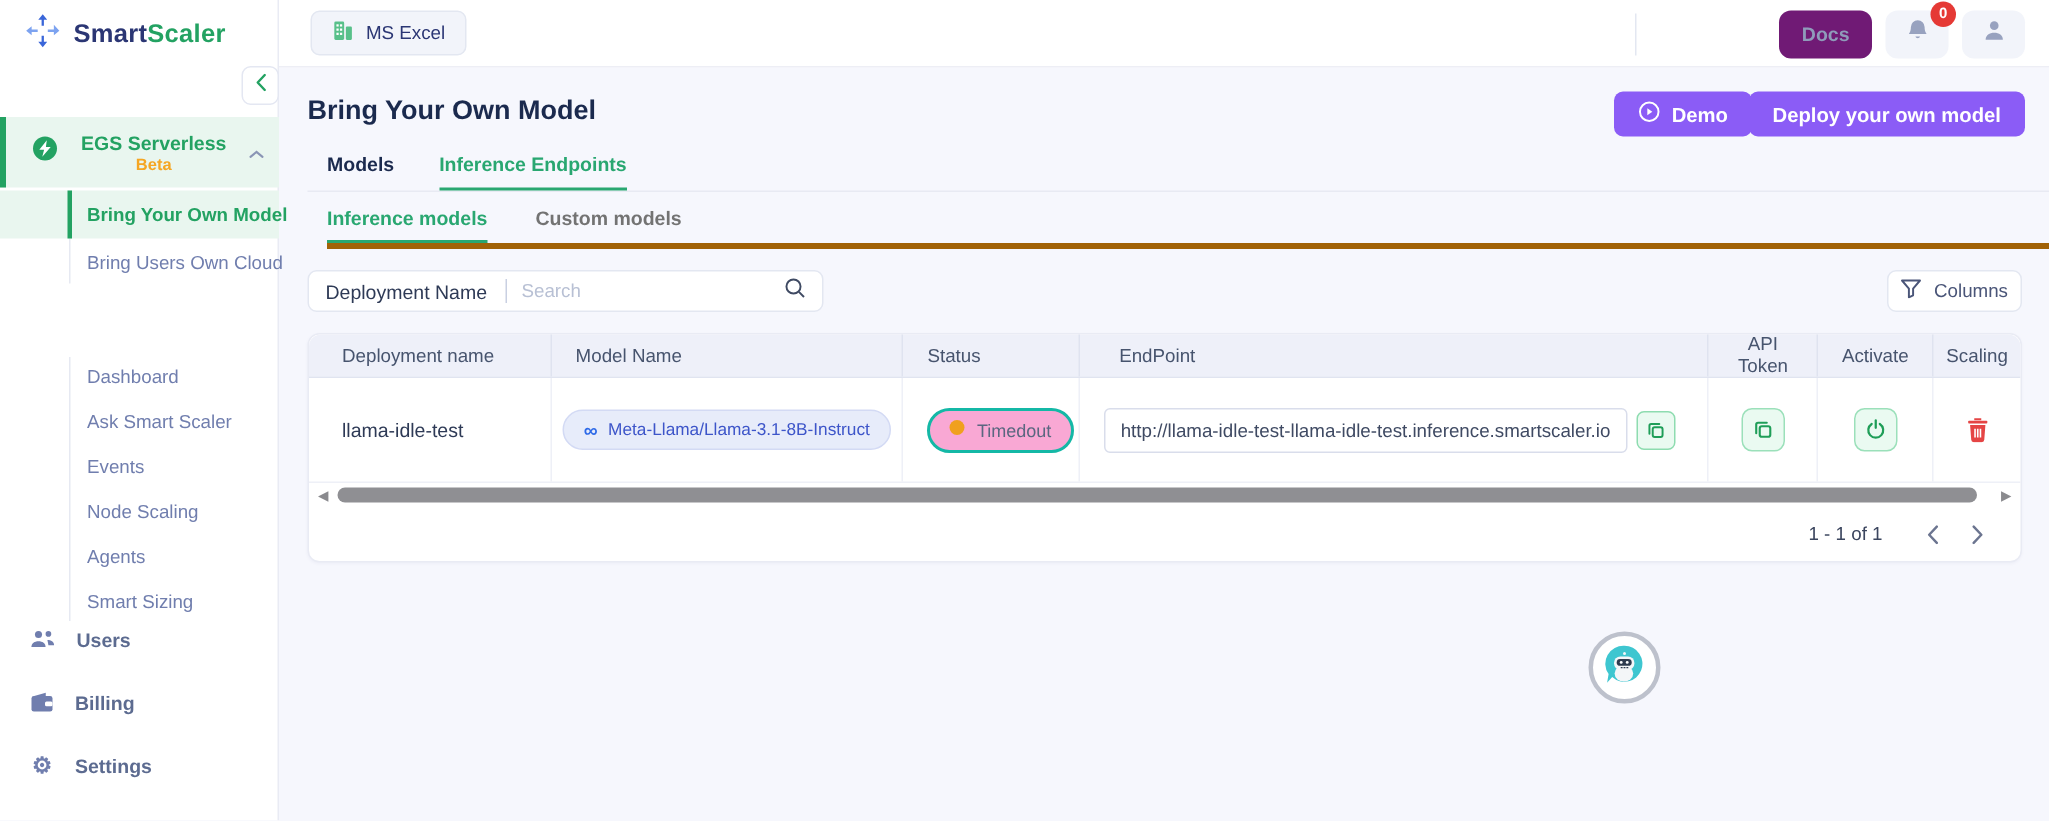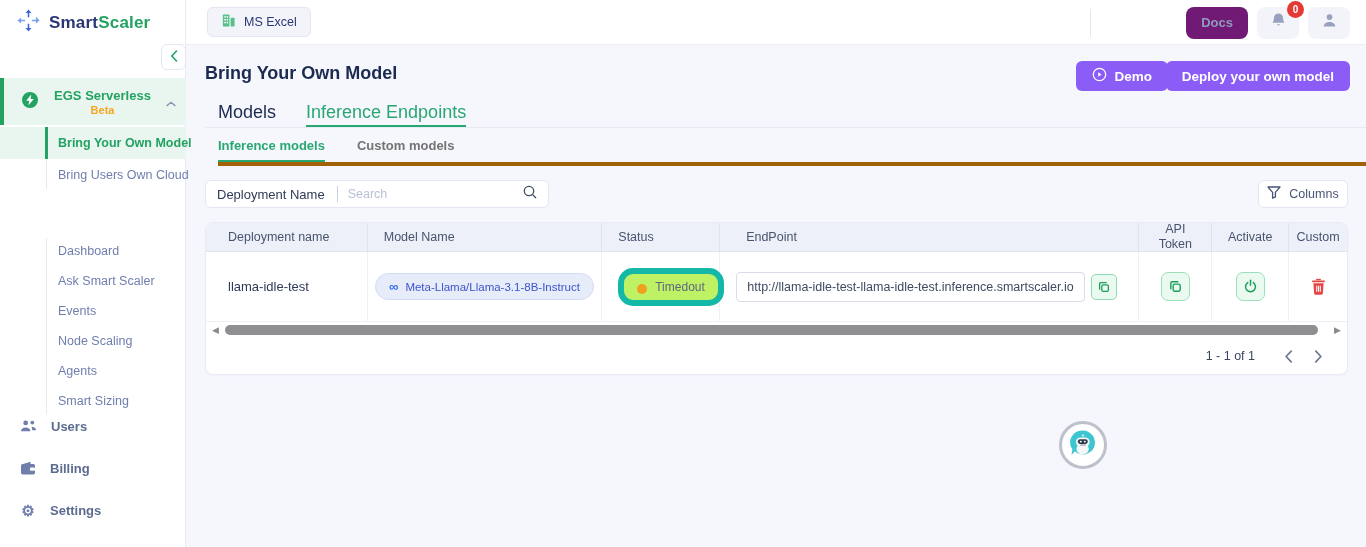--- a/index.html
+++ b/index.html
@@ -36,21 +36,21 @@
   .docs-btn { height:32px; padding:0 15px; display:flex; align-items:center; background:#701a75; border-radius:8px; font-size:13px; font-weight:bold; color:#8f9bba; cursor:pointer; }
   .icon-btn { width:42px; height:32px; background:#f2f4fa; border-radius:8px; display:flex; align-items:center; justify-content:center; position:relative; cursor:pointer; }
   .badge { position:absolute; top:-6px; right:-5px; min-width:17px; height:17px; background:#e53935; border-radius:50%; color:#fff; font-size:10px; font-weight:bold; display:flex; align-items:center; justify-content:center; }
 
   
   .main { position:absolute; left:186px; right:0; top:45px; bottom:0; background:#f6f7fd; }
   .page-title { position:absolute; left:19px; top:18px; font-size:18px; font-weight:bold; color:#1b2a4e; }
   .btn-green { position:absolute; top:16px; height:30px; display:flex; align-items:center; gap:7px; padding:0 16px; background:#8b5cf6; border:none; border-radius:6px; color:#fff; font-size:13.5px; font-weight:bold; font-family:inherit; cursor:pointer; }
   .demo-btn { right:198px; } .deploy-btn { right:16px; }
   .tabs-bar { position:absolute; left:19px; right:0; top:57px; height:26px; border-bottom:1px solid #e8eaf3; display:flex; gap:30px; padding-left:13px; }
-  .tab { font-size:18px; font-weight:normal; color:#1b2a4e; padding-bottom:9px; cursor:pointer; }
+  .tab { font-size:13px; font-weight:bold; color:#1b2a4e; padding-bottom:9px; cursor:pointer; }
   .tab.active { color:#29a771; border-bottom:2px solid #29a771; }
   .subtabs-bar { position:absolute; left:32px; right:0; top:93px; height:28px; border-bottom:4px solid #a16207; display:flex; gap:32px; }
   .subtab { font-size:13px; font-weight:bold; color:#737373; padding-bottom:10px; cursor:pointer; }
   .subtab.active { color:#29a771; border-bottom:2px solid #29a771; }
   .search-box { position:absolute; left:19px; top:135px; width:344px; height:28px; background:#fff; border:1px solid #e3e7f1; border-radius:6px; display:flex; align-items:center; padding:0 11px; }
   .search-label { font-size:13px; color:#2e3a56; margin-right:12px; white-space:nowrap; }
   .search-divider { width:1px; height:16px; background:#c9d0e2; margin-right:10px; }
   .search-input { flex:1; border:none; outline:none; font-size:12.5px; font-family:inherit; color:#2e3a56; background:transparent; min-width:0; }
   .search-input::placeholder { color:#b8c0d4; }
   .columns-btn { position:absolute; right:18px; top:135px; width:90px; height:28px; background:#fff; border:1px solid #e3e7f1; border-radius:6px; display:flex; align-items:center; justify-content:center; gap:8px; font-size:12.5px; color:#4a5578; cursor:pointer; }
@@ -66,21 +66,21 @@
   .c1 { width:162px; padding-left:22px; } .c2 { width:235px; justify-content:center; }
   .c3 { width:118px; padding-left:16px; } .c4 { width:420px; padding-left:16px; }
   .c5 { width:73px; justify-content:center; text-align:center; line-height:1.2; padding:0 8px; }
   .c6 { width:77px; justify-content:center; } .c7 { width:58px; justify-content:center; }
   .th.c1 { padding-left:22px; } .th.c2 { justify-content:flex-start; padding-left:16px; }
   .th.c4 { padding-left:26px; }
   .deploy-name { font-size:13px; color:#2e3a56; }
   .model-chip { display:inline-flex; align-items:center; gap:7px; padding:6px 13px; background:#e7ecfa; border:1px solid #d3daf4; border-radius:15px; cursor:default; }
   .meta-glyph { color:#2e6ae8; font-size:13px; font-weight:bold; line-height:1; }
   .model-chip-text { font-size:11.5px; color:#3d55c9; white-space:nowrap; }
-  .status-pill { display:inline-flex; align-items:flex-end; gap:8px; padding:6px 13px; background:#bef264; border:6px solid #14b8a6; border-radius:15px; }
+  .status-pill { display:inline-flex; align-items:flex-start; gap:8px; padding:6px 13px; background:#f9a8d4; border:2px solid #14b8a6; border-radius:15px; }
   .status-dot { width:10px; height:10px; border-radius:50%; background:#f0a01e; }
   .status-text { font-size:12px; color:#5b6780; }
   .endpoint-box { display:flex; align-items:center; height:30px; padding:0 10px; border:1px solid #d9ddeb; border-radius:4px; background:#fff; font-size:12.5px; color:#3f4a63; white-space:nowrap; }
   .copy-btn-sm { width:26px; height:26px; margin-left:6px; background:#eafaf1; border:1px solid #8edcb0; border-radius:5px; display:flex; align-items:center; justify-content:center; cursor:pointer; }
   .action-btn { width:29px; height:29px; background:#eafaf1; border:1px solid #9be0ba; border-radius:7px; display:flex; align-items:center; justify-content:center; cursor:pointer; }
   .trash-btn { background:none; border:none; cursor:pointer; display:flex; }
   .scroll-row { position:relative; height:15px; margin-top:1px; }
   .scroll-arrow { position:absolute; top:1px; font-size:9px; color:#8a8a8e; line-height:13px; cursor:pointer; }
   .scroll-arrow.left { left:6px; } .scroll-arrow.right { right:6px; }
   .scroll-thumb { position:absolute; left:19px; right:29px; top:2px; height:10px; background:#8f8f93; border-radius:6px; cursor:grab; }
@@ -283,21 +283,21 @@
   </div>
 
   <section class="table-card">
     <div class="thead">
       <div class="th c1">Deployment name</div>
       <div class="th c2">Model Name</div>
       <div class="th c3">Status</div>
       <div class="th c4">EndPoint</div>
       <div class="th c5">API Token</div>
       <div class="th c6">Activate</div>
-      <div class="th c7">Custom</div>
+      <div class="th c7">Scaling</div>
     </div>
 
     <div class="trow">
       <div class="td c1">
         <span class="deploy-name">llama-idle-test</span>
       </div>
       <div class="td c2">
         <span class="model-chip">
           <span class="meta-glyph">∞</span>
           <span class="model-chip-text">Meta-Llama/Llama-3.1-8B-Instruct</span>

